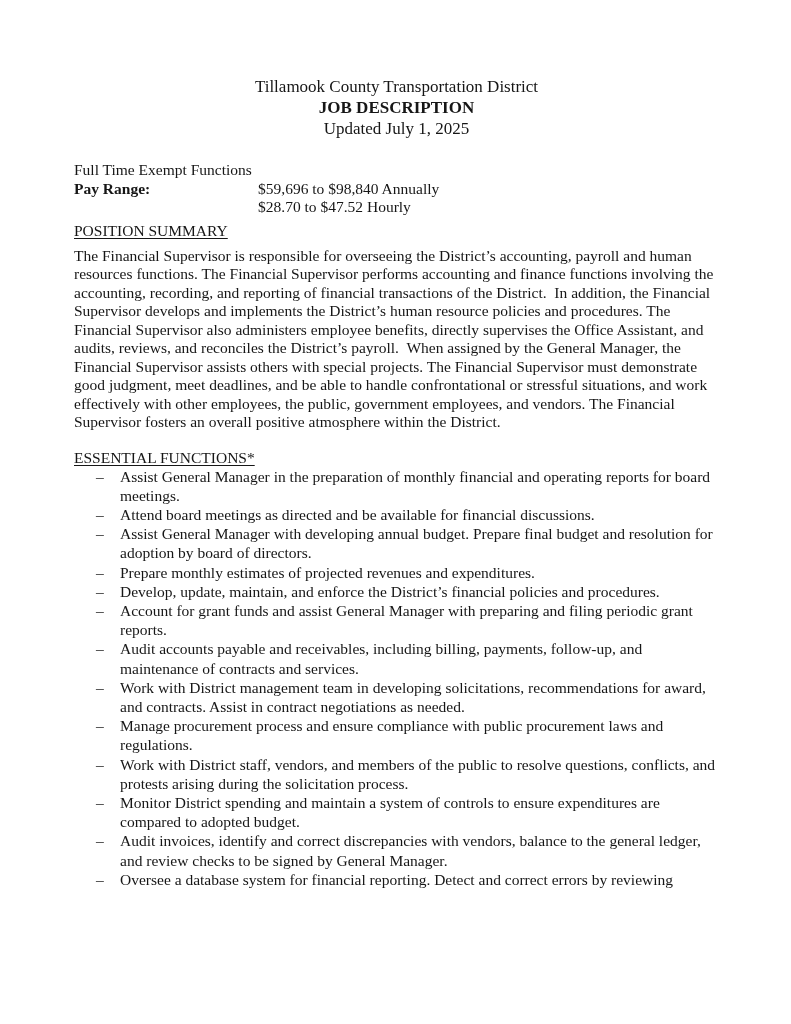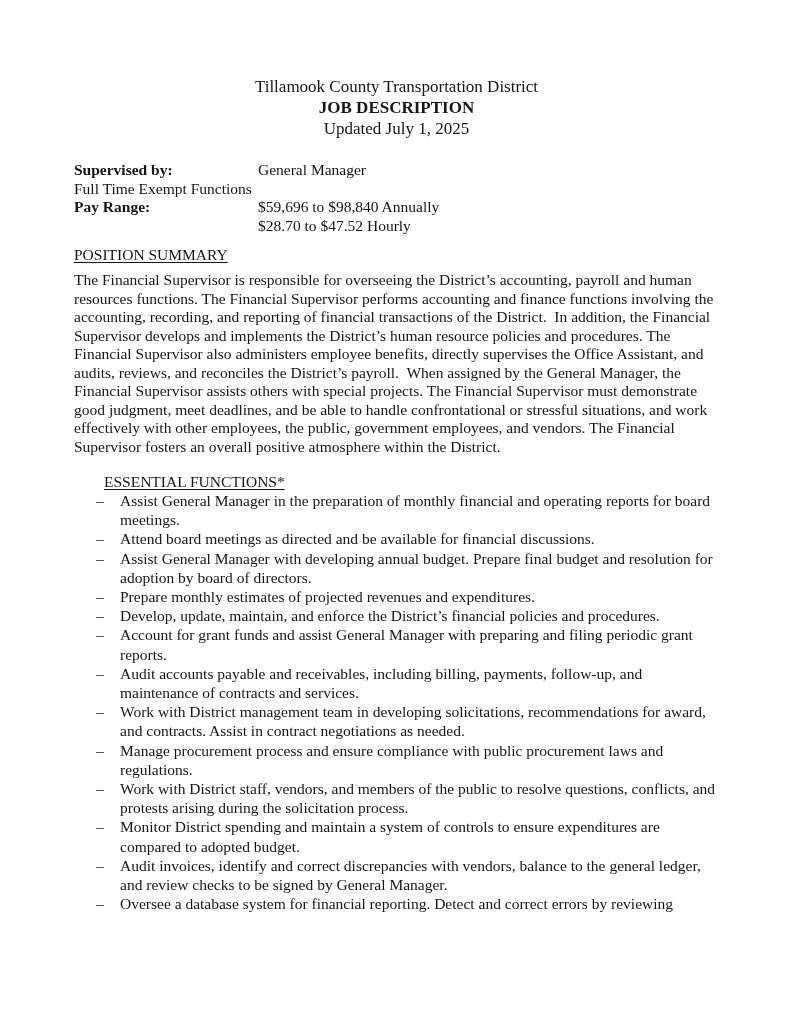--- a/index.html
+++ b/index.html
@@ -40,28 +40,28 @@
   .info-value { flex: 1; }
   .info-value .strong { font-weight: bold; }
   
   .section-heading {
     font-size: 15.5px;
     line-height: 19px;
     font-weight: normal;
     text-decoration: underline;
     text-underline-offset: 2px;
   }
-  .position-summary-heading { margin-top: 10px; }
+  .position-summary-heading { margin-top: 4px; }
   .summary-text {
     margin-top: 7px;
     font-size: 15.5px;
     line-height: 18.5px;
     white-space: pre-wrap;
   }
-  .essential-heading { margin-top: 16px; margin-left: 30px; }
+  .essential-heading { margin-top: 16px; }
   .subsection-title {
     margin-top: 17px;
     font-style: italic;
     font-size: 15.5px;
     line-height: 19px;
   }
   .functions-list {
     list-style: none;
     margin: 0 0 0 22px;
     font-size: 15.5px;
@@ -80,24 +80,20 @@
 <div class="page">
 
   <header class="doc-header">
     <div class="org">Tillamook County Transportation District</div>
     <div class="doc-type">JOB DESCRIPTION</div>
     <div class="updated">Updated July 1, 2025</div>
   </header>
 
   <section class="job-info">
     <div class="info-row">
-    </div>
-    <div class="info-row">
-      <div class="info-label">Supervised by:</div>
-      <div class="info-value">General Manager</div>
     </div>
     <div class="info-row">
       <div class="info-value">Full Time Exempt Functions</div>
     </div>
     <div class="info-row">
       <div class="info-label">Pay Range:</div>
       <div class="info-value">$59,696 to $98,840 Annually</div>
     </div>
     <div class="info-row">
       <div class="info-label"></div>

